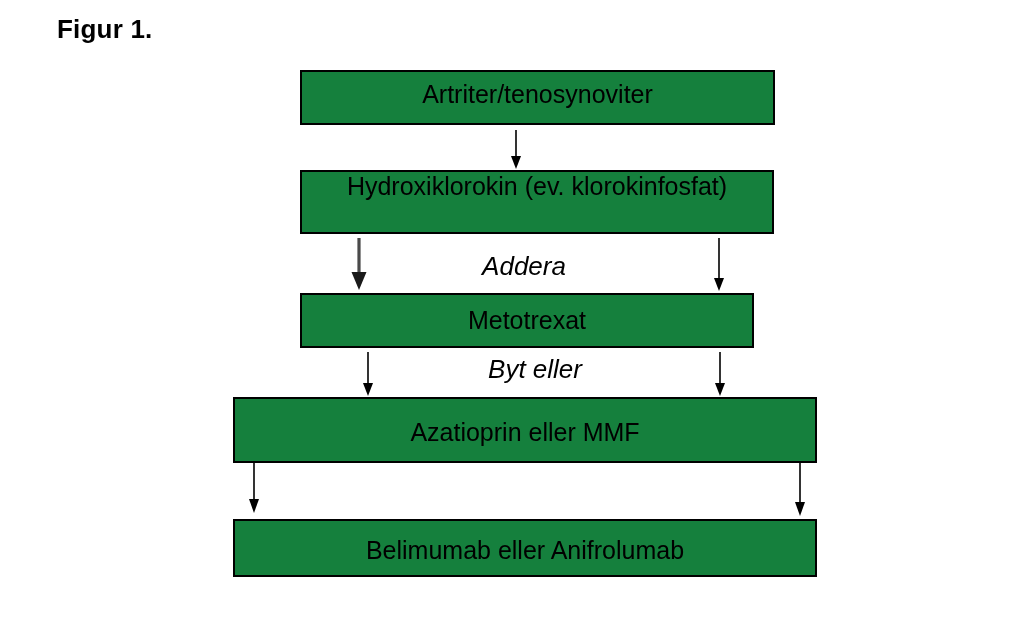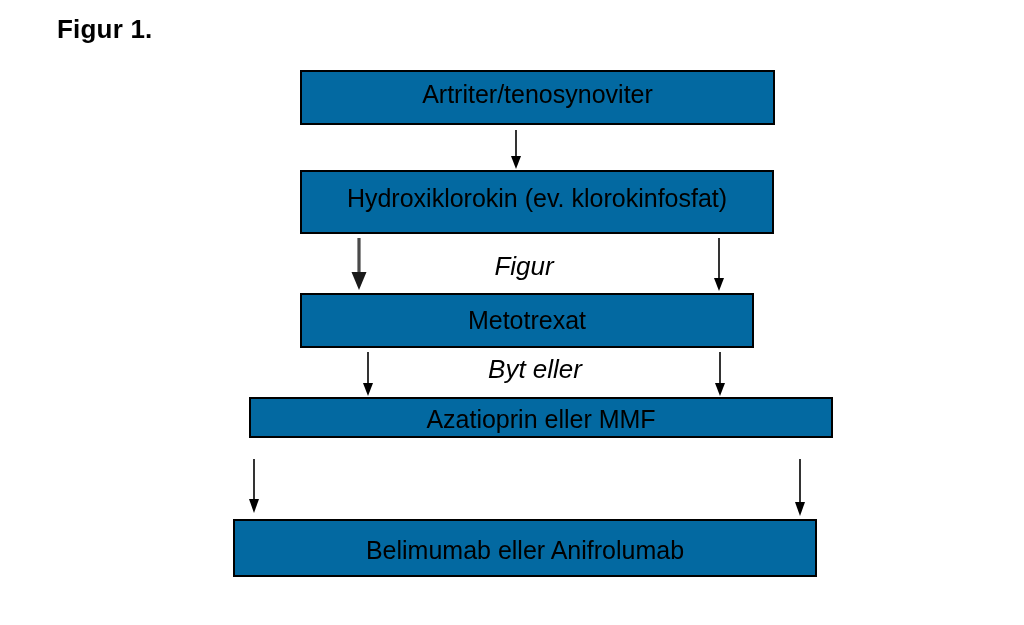--- a/index.html
+++ b/index.html
@@ -22,32 +22,32 @@
     left: 25px;
     top: 14px;
     font-size: 26px;
     font-weight: bold;
     letter-spacing: 0.2px;
   }
   .node {
     position: absolute;
     box-sizing: border-box;
     border: 2px solid #000000;
-    background: #0369a1;
+    background: #15803d;
     display: flex;
     align-items: center;
     justify-content: center;
     font-size: 25px;
     line-height: 1.15;
     text-align: center;
   }
   .node-artriter        { left: 268px; top: 70px;  width: 475px; height: 55px; padding-bottom: 6px; }
-  .node-hydroxiklorokin { left: 268px; top: 170px; width: 474px; height: 64px; align-items: flex-start; padding-top: 12px; }
+  .node-hydroxiklorokin { left: 268px; top: 170px; width: 474px; height: 64px; align-items: flex-start; padding-top: 0; }
   .node-metotrexat      { left: 268px; top: 293px; width: 454px; height: 55px; }
-  .node-azatioprin      { left: 217px; top: 397px; width: 584px; height: 41px; padding-top: 4px; }
+  .node-azatioprin      { left: 201px; top: 397px; width: 584px; height: 66px; padding-top: 4px; }
   .node-belimumab       { left: 201px; top: 519px; width: 584px; height: 58px; padding-top: 4px; }
   .edge-label {
     position: absolute;
     transform: translateX(-50%);
     font-size: 26px;
     font-style: italic;
     white-space: nowrap;
   }
   .edge-label-addera        { left: 492px; top: 251px; }
   .edge-label-byt-till      { left: 503px; top: 354px; }
@@ -109,18 +109,18 @@
   <div class="node node-artriter">Artriter/tenosynoviter</div>
 
   <div class="node node-hydroxiklorokin">Hydroxiklorokin (ev. klorokinfosfat)</div>
 
   <div class="node node-metotrexat">Metotrexat</div>
 
   <div class="node node-azatioprin">Azatioprin eller MMF</div>
 
   <div class="node node-belimumab">Belimumab eller Anifrolumab</div>
 
-  <div class="edge-label edge-label-addera">Figur</div>
+  <div class="edge-label edge-label-addera">Addera</div>
 
   <div class="edge-label edge-label-byt-till">Byt eller</div>
 
 
 </div>
 
 </body></html>

